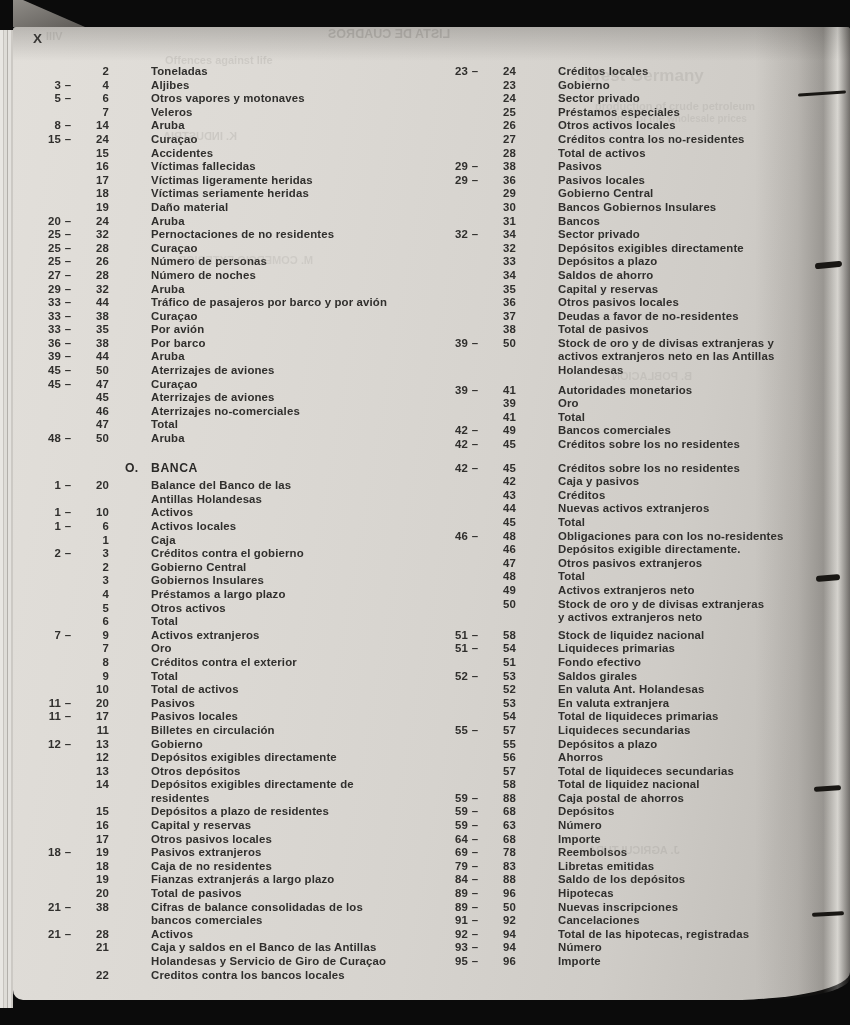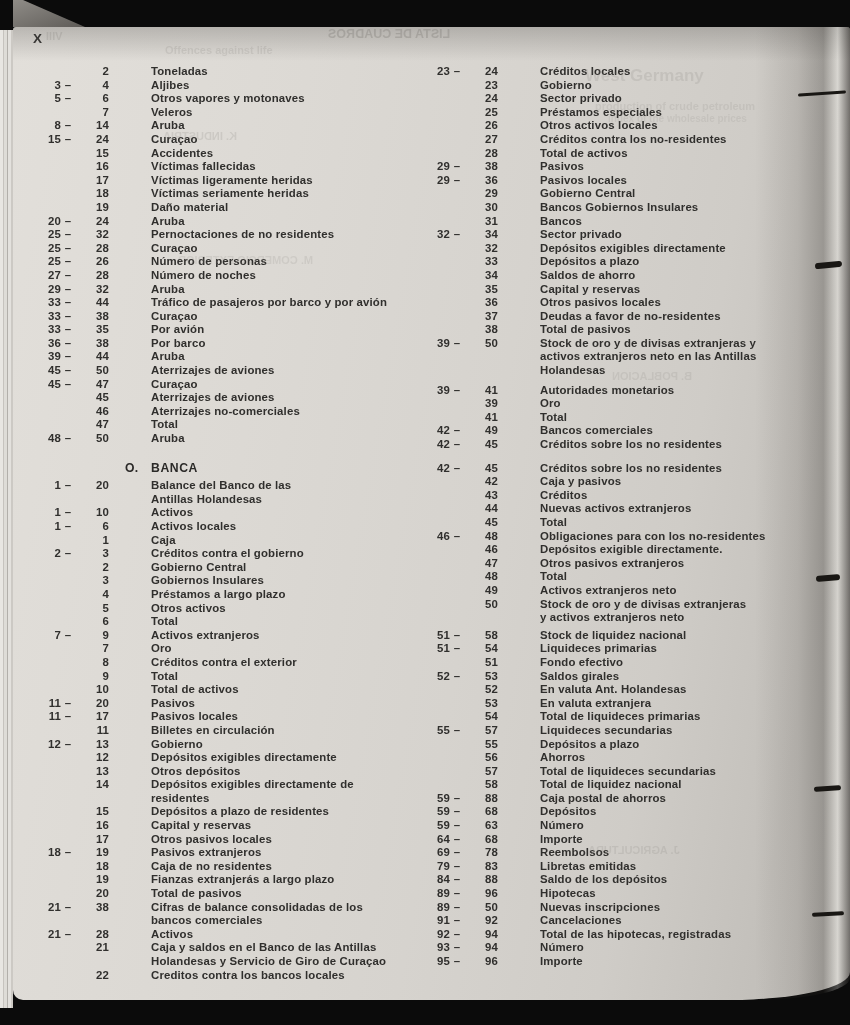--- a/index.html
+++ b/index.html
@@ -31,21 +31,21 @@
     position:absolute;left:13px;top:0;width:72px;height:27px;
     background:linear-gradient(to bottom right,#8f8c87,#5e5b57);
     clip-path:polygon(0 0,14% 0,100% 100%,0 100%);
   }
   #page-number{
     position:absolute;left:20px;top:4px;
     font-size:13.5px;font-weight:700;color:#3b3a38;letter-spacing:0.5px;
   }
   .col{position:absolute;top:38px;width:404px;}
   #col-left{left:20px;}
-  #col-right{left:409px;}
+  #col-right{left:427px;}
   .row{
     display:flex;align-items:flex-start;
     line-height:13.6px;font-size:11.4px;font-weight:700;
     color:#302f2d;letter-spacing:0.15px;
   }
   .n1{width:28px;text-align:right;flex:none;}
   .dash{width:14px;text-align:center;flex:none;}
   .n2{width:34px;text-align:right;flex:none;}
   .desc{margin-left:42px;white-space:pre-line;}
   .row.hdr{margin-top:1px;font-size:12.2px;color:#2b2a28;}
@@ -826,21 +826,21 @@
   <div id="top-shade"></div>
   <div id="edge-shade"></div>
 </div>
 
 <div id="page-stack"></div>
 <div id="corner-fold"></div>
 
 <div id="ghost-layer">
     <span class="ghost mir" style="left: 328px; top: 27px; opacity: 0.34; font-size: 12.5px;">LISTA DE CUADROS</span>
     <span class="ghost mir" style="left: 46px; top: 30px; opacity: 0.22; font-size: 11px;">VIII</span>
-    <span class="ghost" style="left: 165px; top: 44px; opacity: 0.17; font-size: 11px;">Offences against life</span>
+    <span class="ghost" style="left: 165px; top: 54px; opacity: 0.17; font-size: 11px;">Offences against life</span>
     <span class="ghost" style="left: 585px; top: 66px; opacity: 0.17; font-size: 17px;">West Germany</span>
     <span class="ghost" style="left: 595px; top: 100px; opacity: 0.14; font-size: 11px;">production of crude petroleum</span>
     <span class="ghost" style="left: 608px; top: 113px; opacity: 0.13; font-size: 10px;">index of the wholesale prices</span>
     <span class="ghost mir" style="left: 163px; top: 130px; opacity: 0.18; font-size: 11px;">K. INDUSTRIA</span>
     <span class="ghost mir" style="left: 178px; top: 254px; opacity: 0.15; font-size: 11px;">M. COMERCIO EXTERIOR</span>
     <span class="ghost mir" style="left: 612px; top: 370px; opacity: 0.15; font-size: 11px;">B. POBLACION</span>
     <span class="ghost mir" style="left: 588px; top: 844px; opacity: 0.17; font-size: 11px;">J. AGRICULTURA</span>
   </div>
 
 <div class="bind-mark" style="left:798px;top:92px;width:48px;height:3px;border-radius:2px;transform:rotate(-4deg);"></div>

